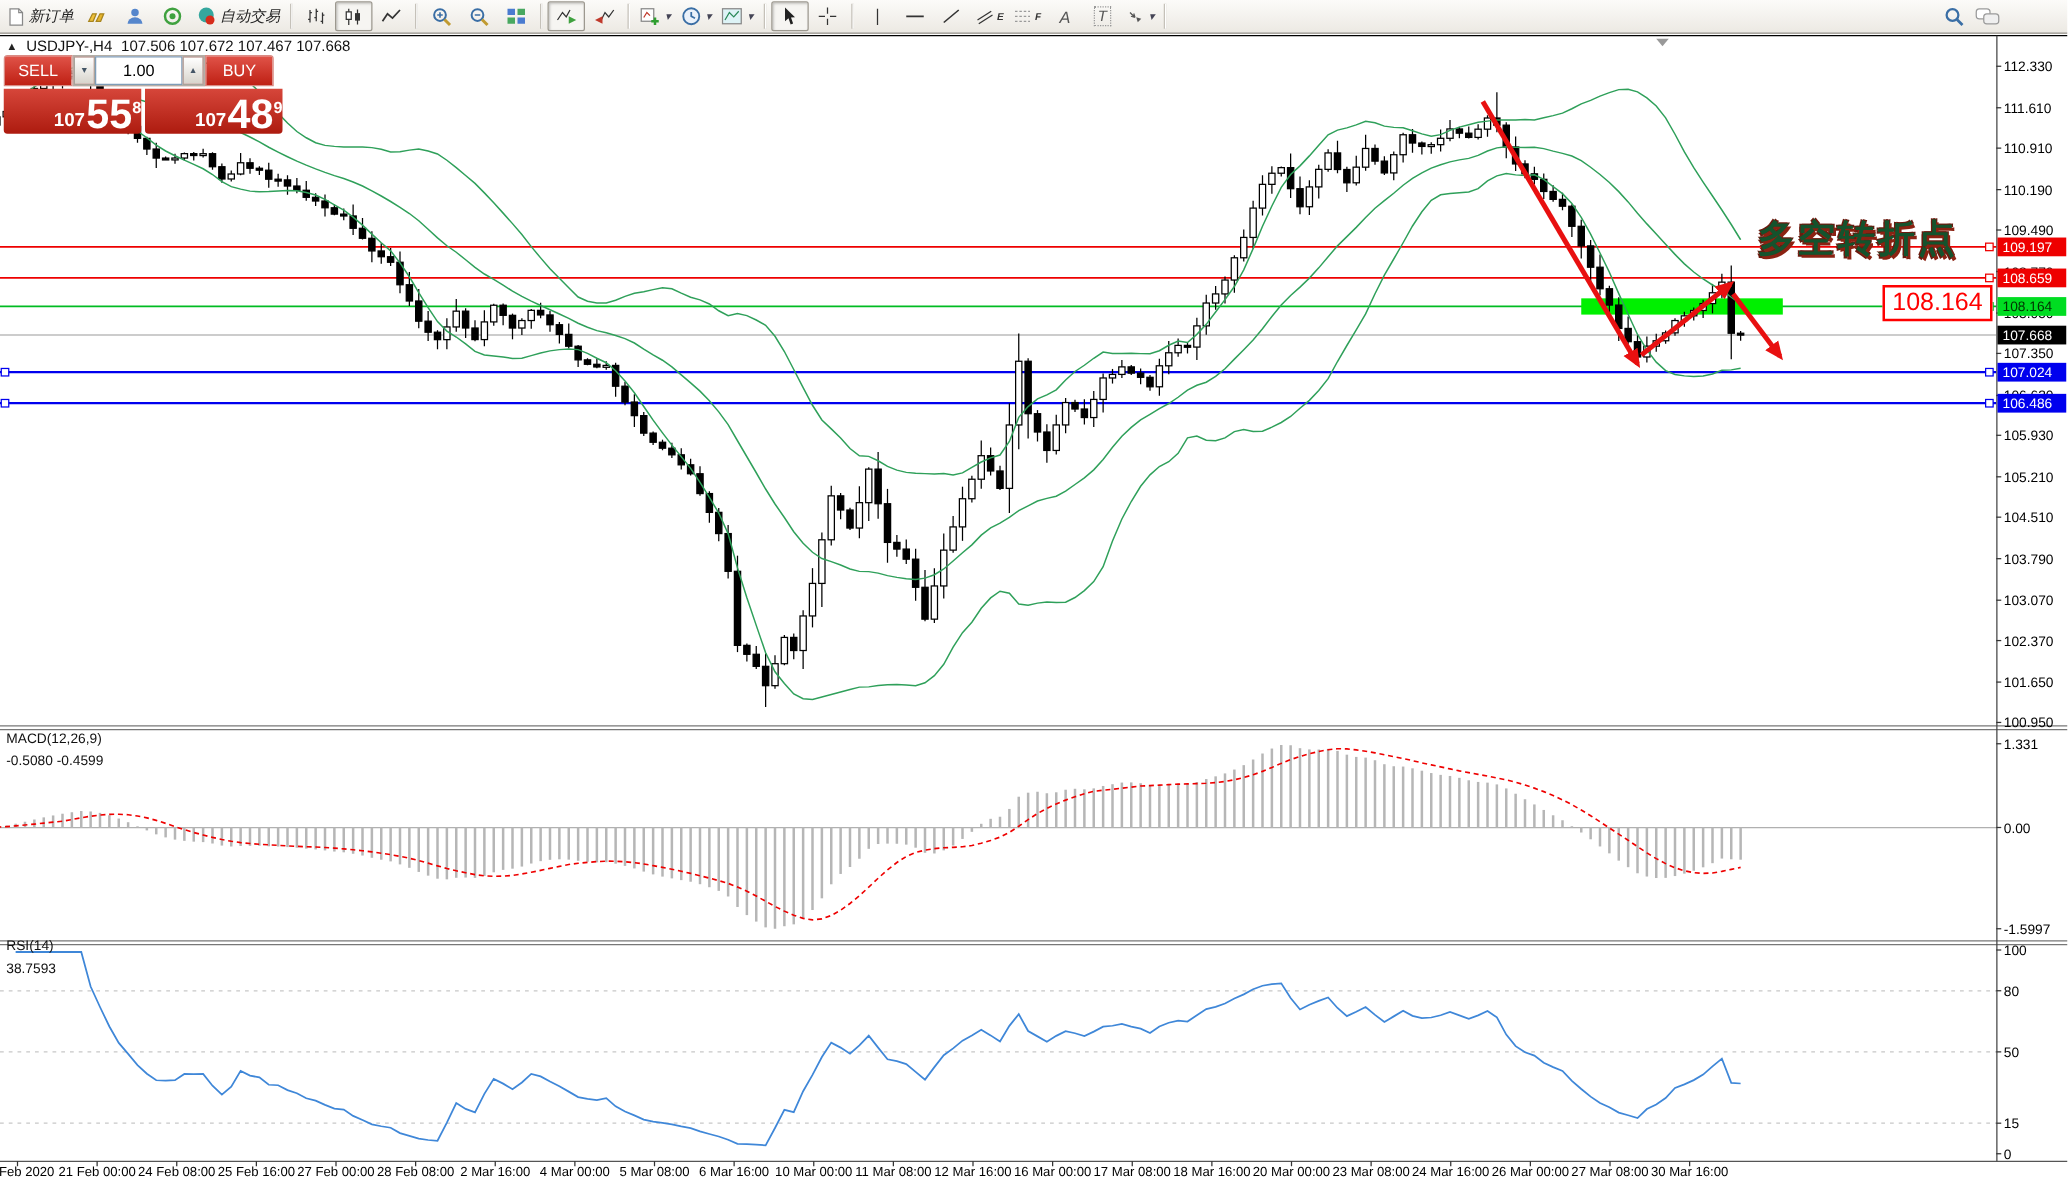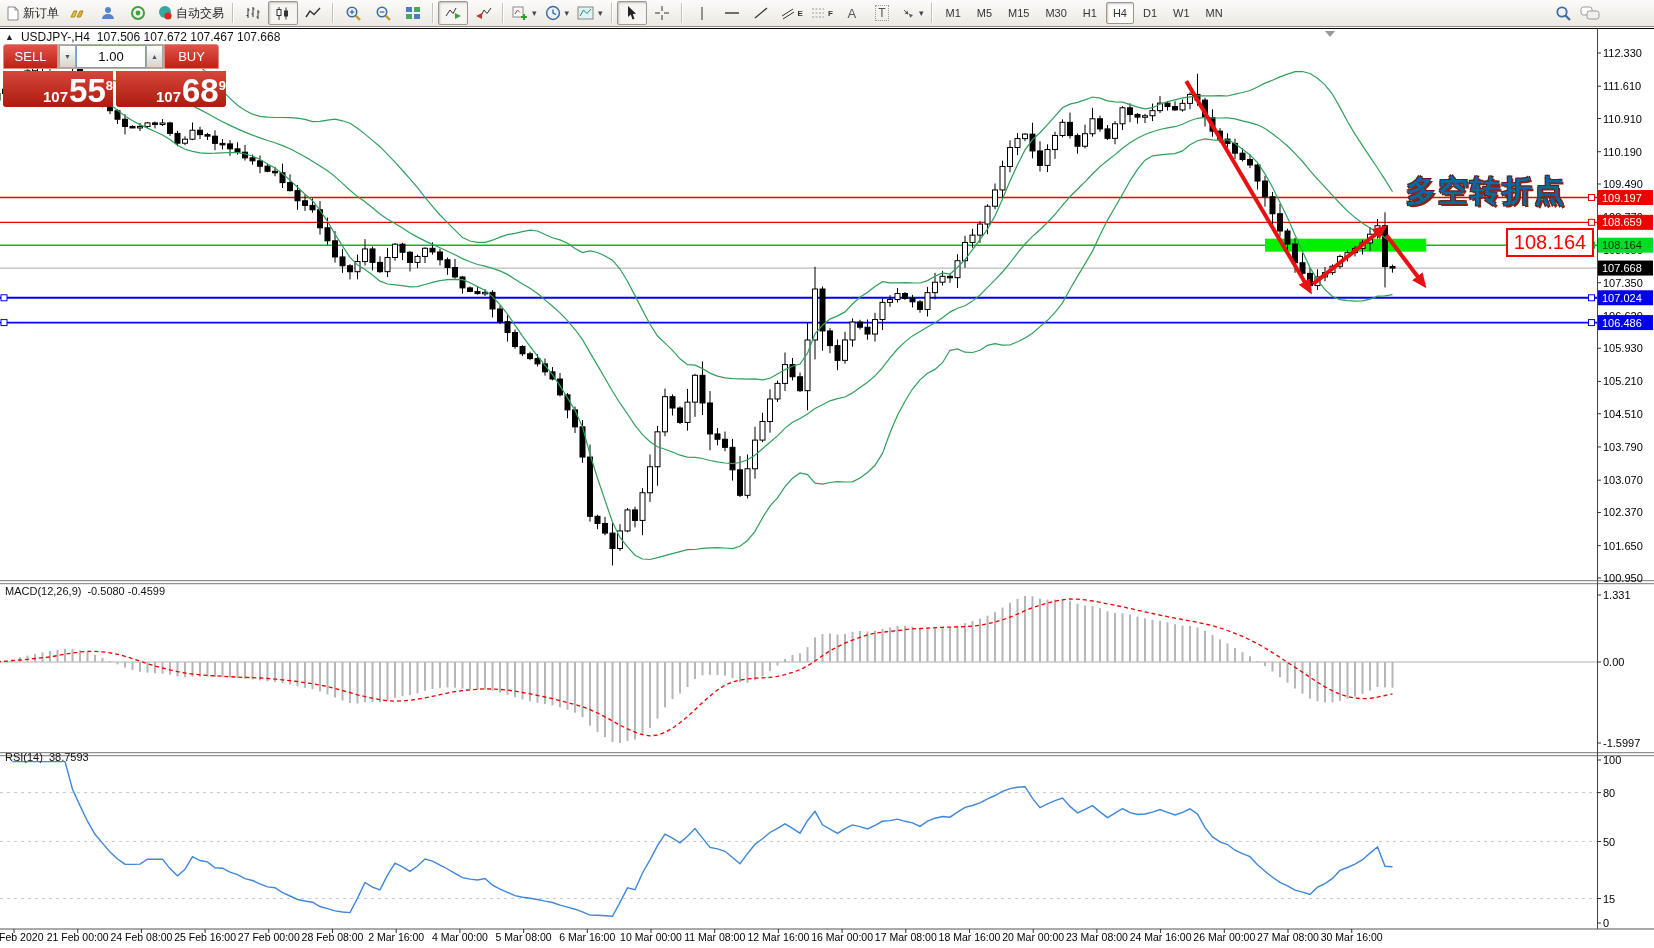--- a/index.html
+++ b/index.html
@@ -3,58 +3,58 @@
 <meta charset="utf-8">
 <style>
   html,body{margin:0;padding:0;background:#fff;width:1654px;height:948px;overflow:hidden;
     font-family:"Liberation Sans",sans-serif;position:relative;}
   
   .toolbar{position:absolute;left:0;top:0;width:1654px;height:27px;box-sizing:border-box;
     background:linear-gradient(#fcfbf9,#ece9e3);border-bottom:1px solid #8e8a82;
     display:flex;align-items:center;padding:0 2px;z-index:40;}
   .tb-sep{width:1px;height:20px;background:#c5c1b9;border-right:1px solid #fff;margin:0 4px;flex:0 0 auto;}
   .tb-btn{height:22px;min-width:22px;display:flex;align-items:center;justify-content:center;
-    padding:0 3px;border:1px solid transparent;border-radius:2px;font-size:12px;color:#222;gap:3px;flex:0 0 auto;}
+    padding:0 3px;border:1px solid transparent;border-radius:2px;font-size:12px;color:#222;gap:3px;flex:0 0 auto;font-style:italic;}
   .tb-btn.active{background:#f6f5f2;border:1px solid #9c988f;box-shadow:inset 1px 1px 2px rgba(0,0,0,.22);}
   .tb-btn .glyph{font-size:12px;color:#333;}
   .caret{font-size:9px;color:#445;margin-left:1px;}
   .tf-btn{height:20px;padding:0 6px;display:flex;align-items:center;font-size:11px;color:#333;
     border:1px solid transparent;border-radius:2px;margin:0 1px;}
   .tf-btn.active{background:#fdfdfc;border:1px solid #9c988f;box-shadow:inset 1px 1px 2px rgba(0,0,0,.22);}
   .tb-right{margin-left:auto;margin-right:52px;display:flex;gap:8px;align-items:center;}
   .tool-letter{position:relative;}
   .tool-letter .glyph{font-weight:bold;}
   
   #chart-svg{position:absolute;left:0;top:0;z-index:1;font-family:"Liberation Sans",sans-serif;}
   
   .overlay{position:absolute;z-index:5;}
   .symbol-title{left:5px;top:30px;font-size:12px;color:#111;display:flex;gap:7px;align-items:center;}
   .symbol-title .tri{font-size:9px;color:#222;}
-  .ind-label{font-size:11px;color:#111;display:flex;gap:6px;}
+  .ind-label{font-size:11px;color:#111;display:flex;gap:6px;flex-direction:column;}
   .macd-label{left:5px;top:585px;}
   .rsi-label{left:5px;top:751px;}
   
   .ocp{left:3px;top:44px;width:216px;}
   .ocp-row1{display:flex;height:25px;margin-bottom:2px;}
   .sell-btn,.buy-btn{background:linear-gradient(#e05348,#bf2014);color:#fff;font-size:13px;
     display:flex;align-items:center;justify-content:center;border:1px solid #d98b84;text-align:right;}
   .sell-btn{flex:0 0 53px;border-radius:3px 0 0 0;}
   .buy-btn{flex:1;border-radius:0 3px 0 0;}
   .spinner{flex:0 0 104px;background:#fca5a5;border:1px solid #b3afa7;box-sizing:border-box;display:flex;align-items:stretch;}
   .spin-btn{width:15px;background:linear-gradient(#ffffff,#d8d4cc);border:1px solid #a8a49c;
     display:flex;align-items:center;justify-content:center;font-size:7px;color:#456;}
   .vol-input{width:70px;border:1px solid #7f9db9;font-size:13px;text-align:center;box-sizing:border-box;}
   .ocp-row2{display:flex;gap:3px;height:36px;}
   .price-box{flex:1;background:linear-gradient(#d6463a,#ad1b0f);color:#fff;border-radius:0 0 3px 3px;
     display:flex;align-items:flex-end;justify-content:center;padding-bottom:3px;padding-left:40px;}
   .p-small{font-size:15px;font-weight:bold;line-height:1;margin-right:1px;}
   .p-big{font-size:33px;font-weight:600;line-height:.8;}
   .p-sup{font-size:13px;font-weight:bold;line-height:1;transform:translateY(-12px);}
   
-  .turning-point{left:1406px;top:171px;font-size:30px;font-weight:bold;color:#0369a1;letter-spacing:2px;
+  .turning-point{left:1406px;top:171px;font-size:30px;font-weight:bold;color:#14532d;letter-spacing:2px;
     text-shadow:2px 2px 0 #8b2212,-1px -1px 0 #6b1a0e,1px -1px 0 #6b1a0e,-1px 1px 0 #6b1a0e;white-space:nowrap;}
   .price-note{left:1506px;top:228px;width:84px;height:25px;background:#fff;border:2px solid #f00;
     color:#f00;font-size:20px;display:flex;align-items:center;justify-content:center;}
   
   .ic{display:block;}
 </style>
 </head>
 <body>
 
 <div class="toolbar">
@@ -215,31 +215,20 @@
     <span class="glyph" style="font-size:12px;color:#555;border:1px dotted #999;padding:0 2px;">T</span>
   </div>
   <div class="tb-btn">
     <svg class="ic" width="14" height="13">
         <path d="M3,3 l4,4 M7,7 l-1,-3.2 M7,7 l-3.2,-1" stroke="#555"></path>
         <path d="M11,11 l-4,-1.2 1.2,4 z" fill="#555" transform="translate(1,-3)"></path>
       </svg>
     <span class="caret">▾</span>
   </div>
   <div class="tb-sep"></div>
-  <div id="tf-group" style="display:flex;">
-      <div class="tf-btn">M1</div>
-      <div class="tf-btn">M5</div>
-      <div class="tf-btn">M15</div>
-      <div class="tf-btn">M30</div>
-      <div class="tf-btn">H1</div>
-      <div class="tf-btn active">H4</div>
-      <div class="tf-btn">D1</div>
-      <div class="tf-btn">W1</div>
-      <div class="tf-btn">MN</div>
-    </div>
   <div class="tb-right">
     <svg class="ic" width="17" height="17">
         <circle cx="7" cy="7" r="4.7" fill="none" stroke="#3a6ea5" stroke-width="1.8"></circle>
         <line x1="10.6" y1="10.6" x2="15" y2="15" stroke="#3a6ea5" stroke-width="2.2"></line>
       </svg>
     <svg class="ic" width="20" height="15">
         <rect x="1" y="1" width="11" height="8" rx="2.5" fill="#fff" stroke="#9a9a9a"></rect>
         <rect x="7" y="5" width="12" height="8" rx="2.5" fill="#efefef" stroke="#9a9a9a"></rect>
       </svg>
   </div>
@@ -1005,21 +994,21 @@
     <div class="buy-btn">BUY</div>
   </div>
   <div class="ocp-row2">
     <div class="price-box">
       <span class="p-small">107</span>
       <span class="p-big">55</span>
       <span class="p-sup">8</span>
     </div>
     <div class="price-box">
       <span class="p-small">107</span>
-      <span class="p-big">68</span>
+      <span class="p-big">48</span>
       <span class="p-sup">9</span>
     </div>
   </div>
 </div>
 
 <div class="overlay ind-label macd-label">
   <span>MACD(12,26,9)</span>
   <span>-0.5080 -0.4599</span>
 </div>
 <div class="overlay ind-label rsi-label">

